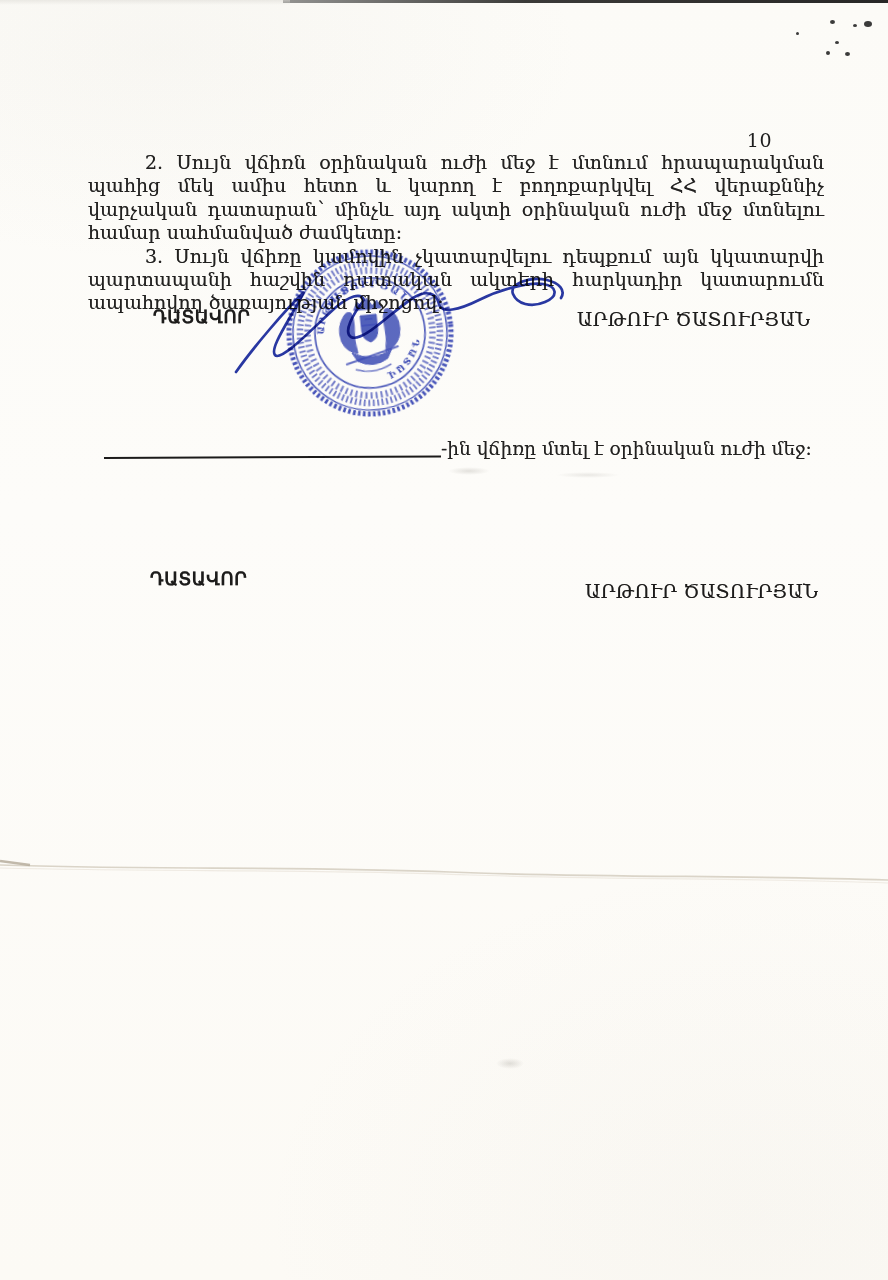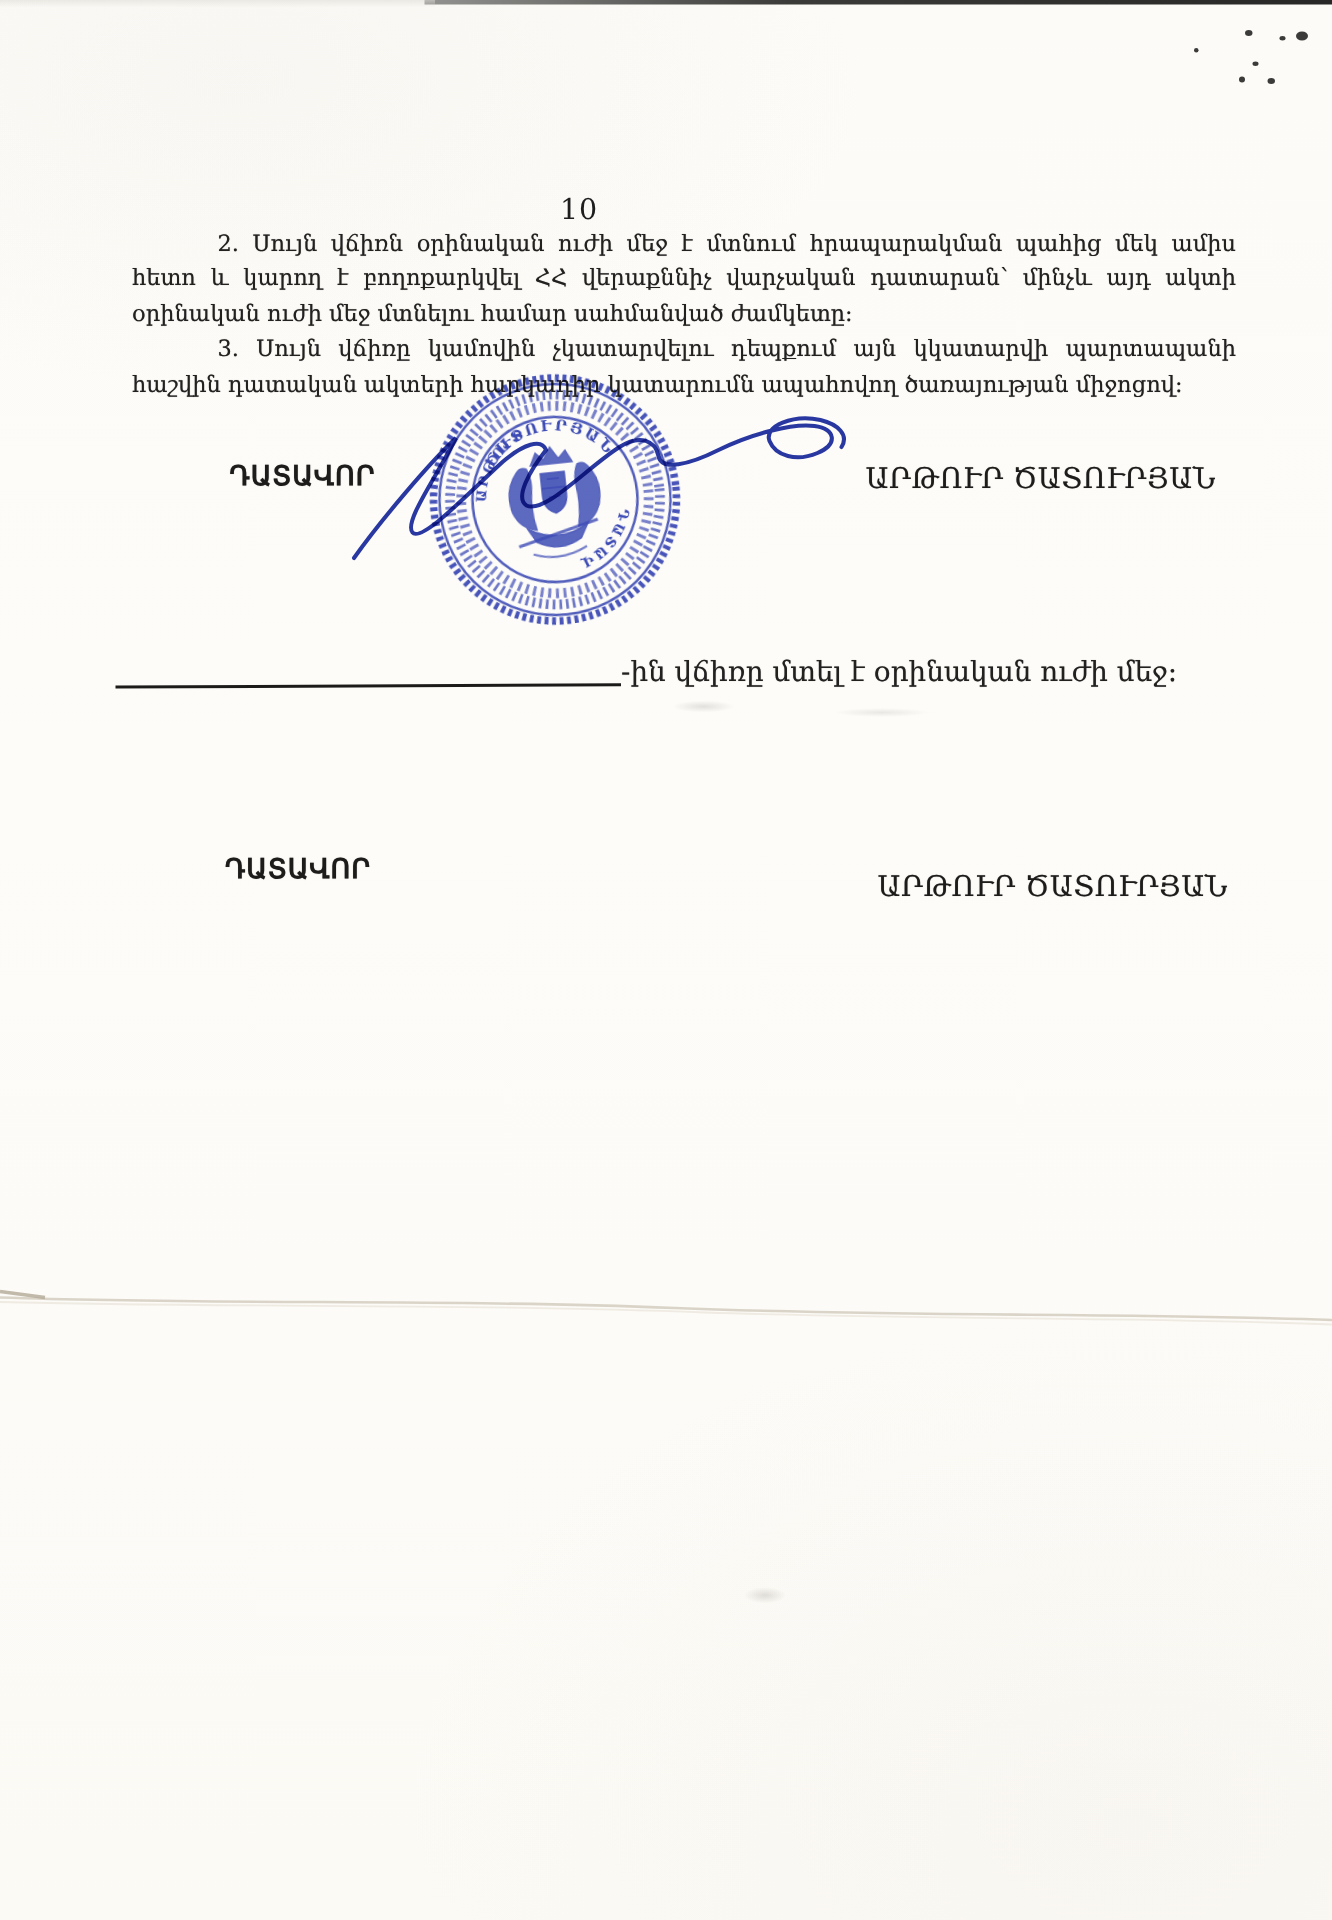--- a/index.html
+++ b/index.html
@@ -23,44 +23,44 @@
   }
   .top-haze{
     position:absolute;left:0;top:0;width:290px;height:5px;
     background:linear-gradient(to bottom,#dedcd6,transparent);opacity:.55;
   }
   .speck{position:absolute;background:#191919;border-radius:50%;opacity:.85;}
   .crease{position:absolute;left:0;top:852px;width:888px;height:42px;}
   .smudge{position:absolute;border-radius:50%;}
   
   .page-number{
-    position:absolute;left:0;top:129px;width:772px;text-align:center;
+    position:absolute;left:0;top:129px;width:772px;text-align:right;
     font-size:19px;color:#1e1e1e;letter-spacing:.5px;
   }
   .body-text{
     position:absolute;left:88px;top:151px;width:736px;
-    font-size:15px;line-height:23.4px;color:#222120;
+    font-size:19px;line-height:23.4px;color:#222120;
     text-align:justify;text-shadow:0 0 .5px rgba(30,30,30,.55);
   }
   .body-text p{margin:0;text-indent:57px;}
   .sig-role{
     position:absolute;font-weight:700;font-size:18px;color:#1d1c1b;
     letter-spacing:.6px;text-shadow:0 0 .5px rgba(30,30,30,.5);font-family:Liberation Serif, serif;
   }
   .sig-name{
     position:absolute;font-weight:400;font-size:19px;color:#1d1c1b;
     letter-spacing:.3px;text-shadow:0 0 .5px rgba(30,30,30,.5);
   }
   .role-1{left:153px;top:306px;}
   .name-1{left:577px;top:308px;}
   .role-2{left:150px;top:568px;}
   .name-2{left:585px;top:580px;}
   
   .entry-row{
-    position:absolute;left:77px;top:438px;display:flex;
+    position:absolute;left:104px;top:438px;display:flex;
     font-size:18.5px;color:#222120;text-shadow:0 0 .5px rgba(30,30,30,.5);
   }
   .fill-line{
     display:inline-block;width:337px;height:19px;
     border-bottom:2.2px solid #1c1b1a;transform:rotate(-.25deg);
     transform-origin:left bottom;
   }
   
   .stamp{
     position:absolute;left:280px;top:243px;width:180px;height:180px;

